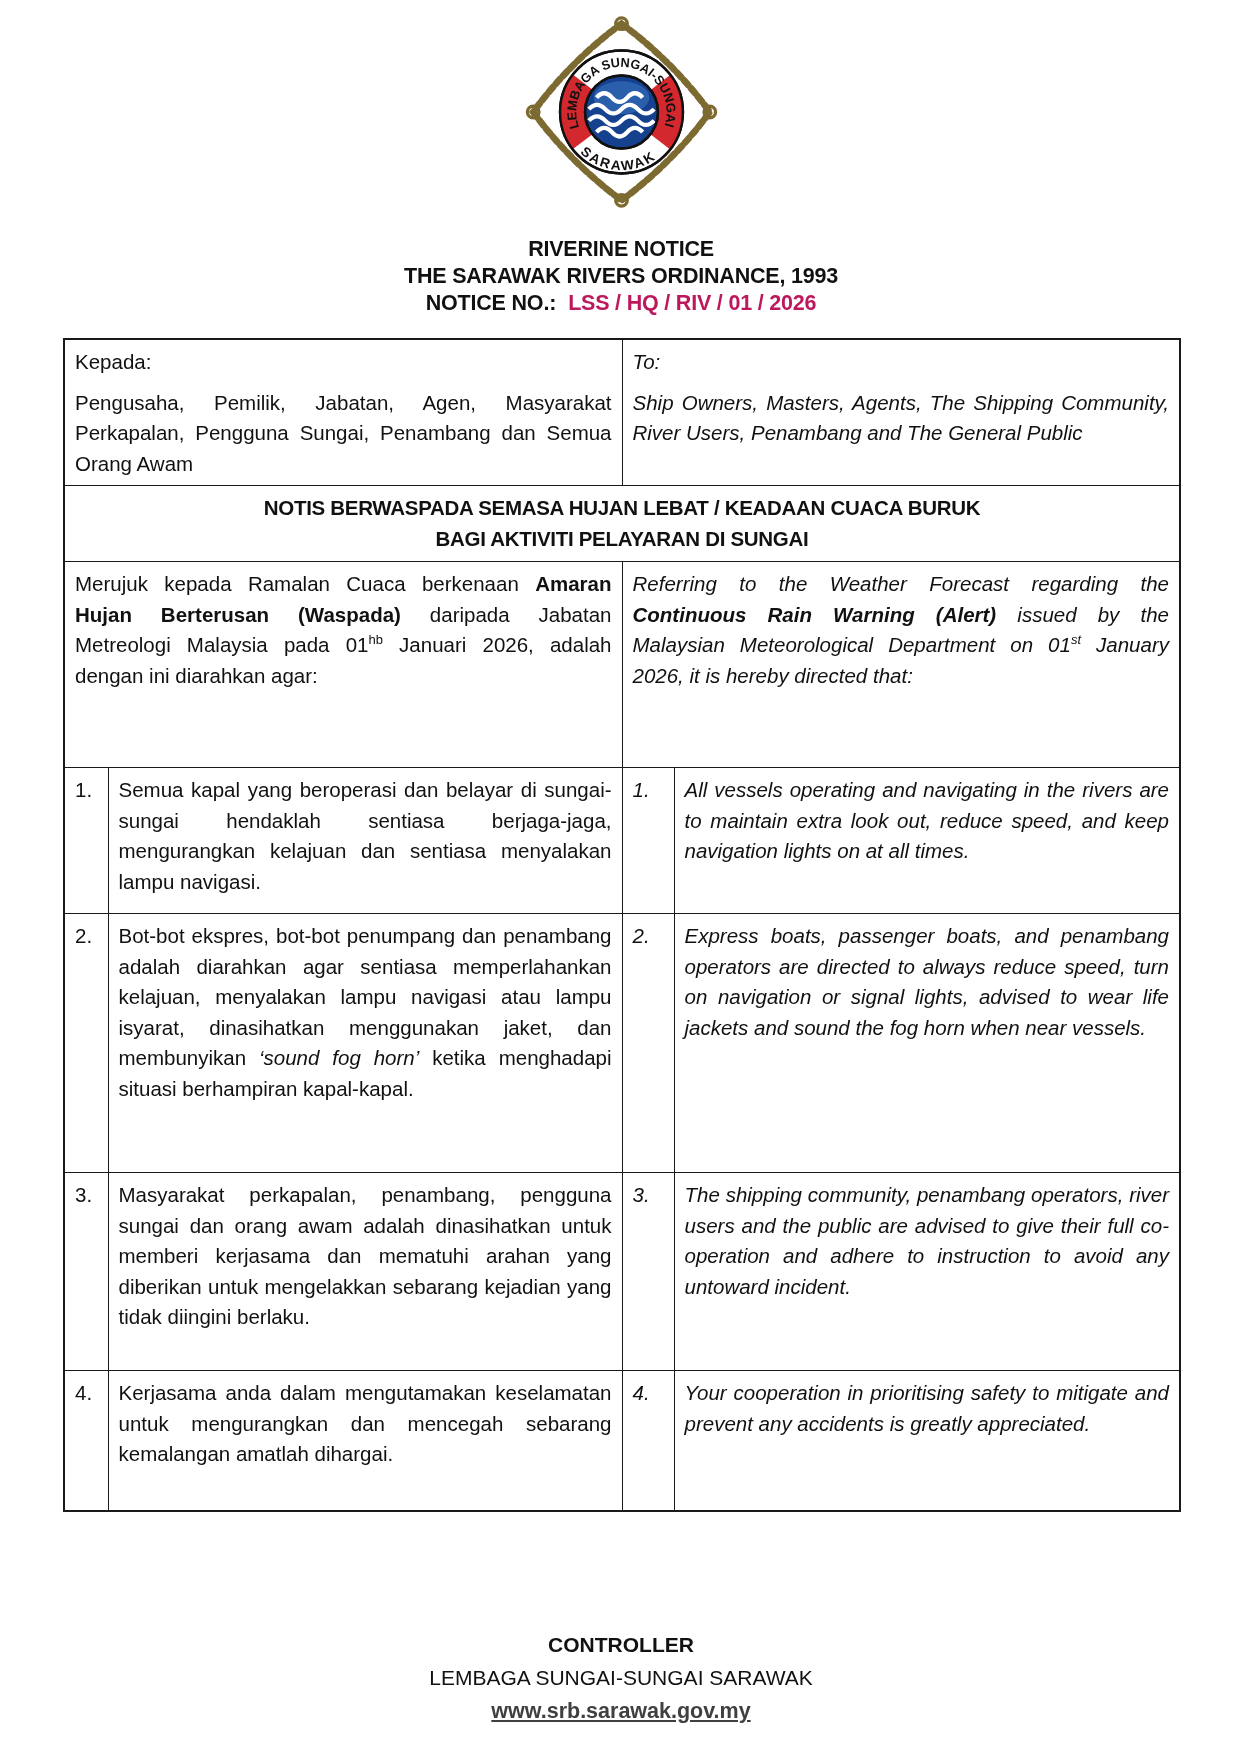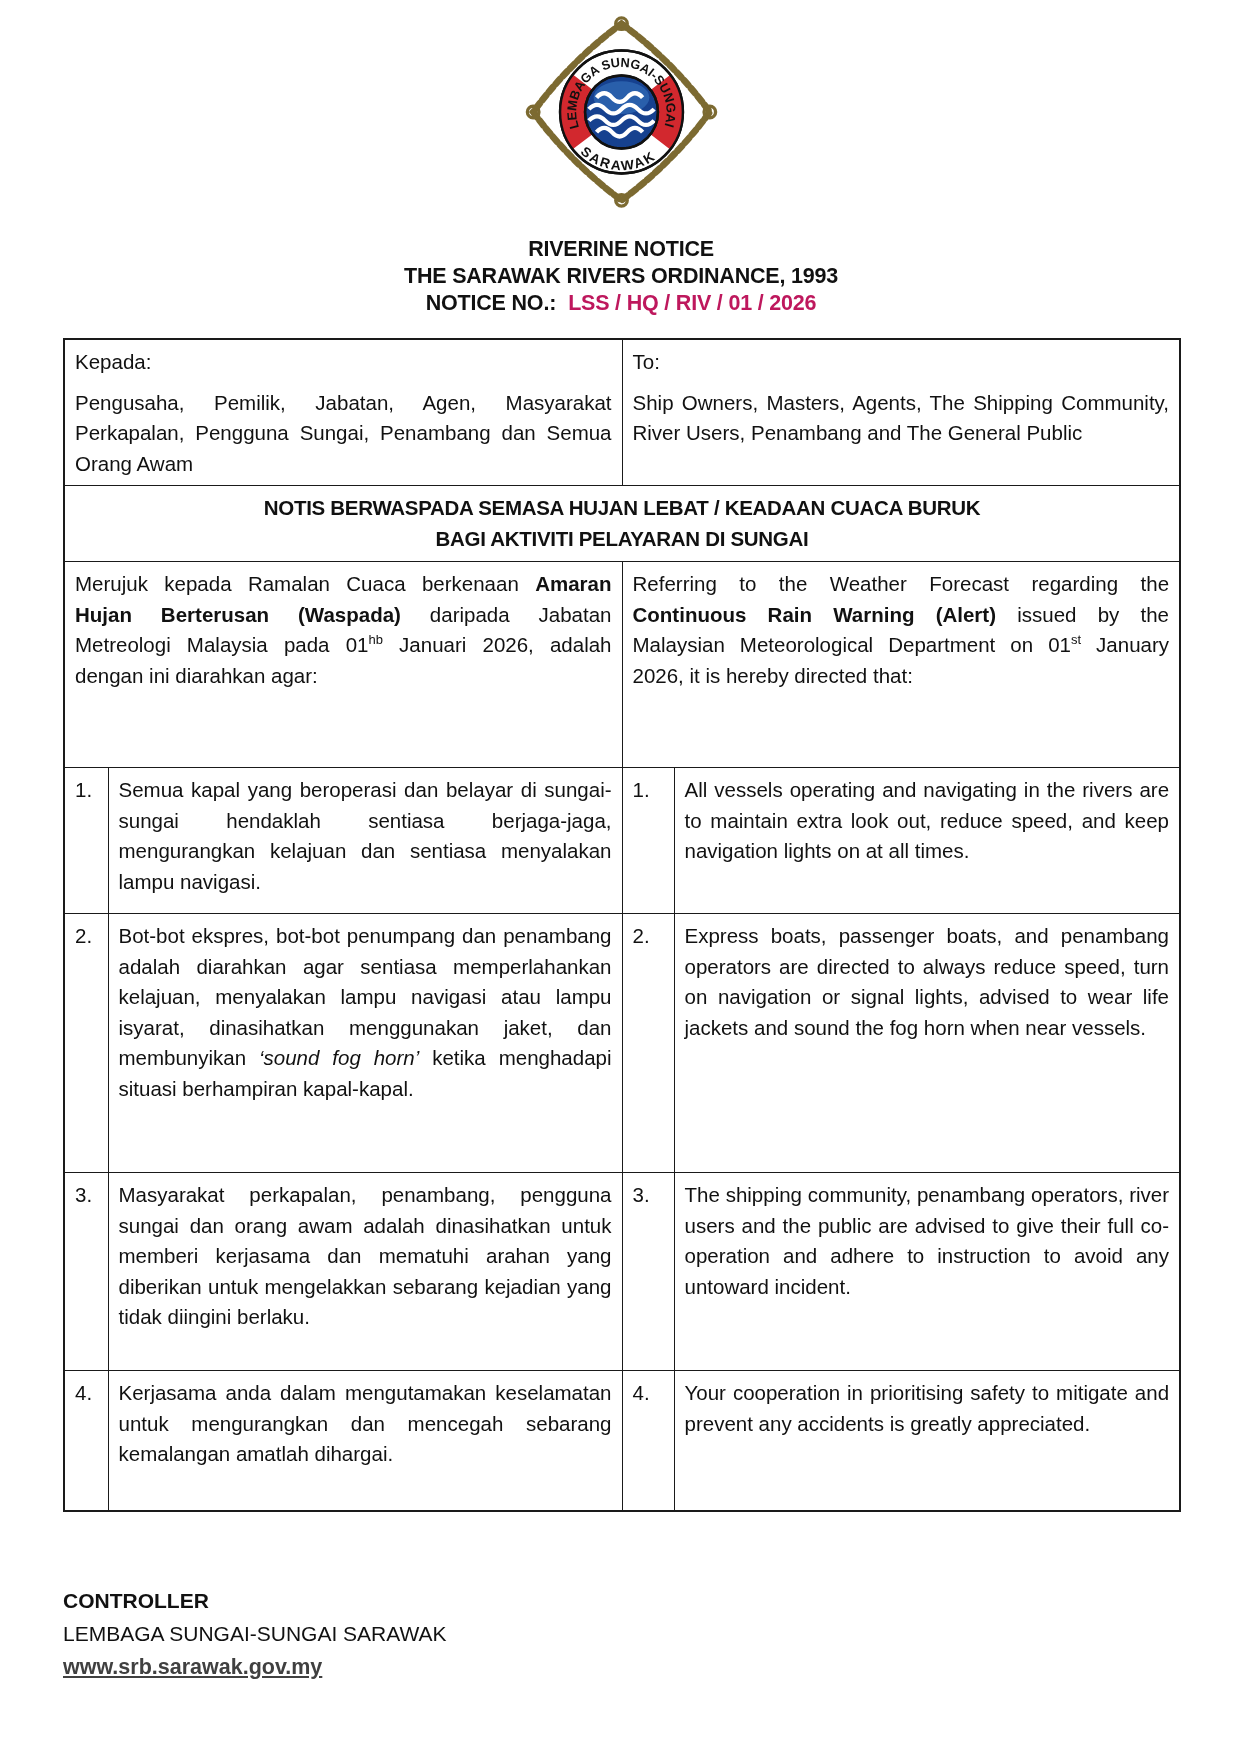--- a/index.html
+++ b/index.html
@@ -12,35 +12,35 @@
   .content{padding:14px 62px 0 63px;}
   .logo-wrap{text-align:center;margin-top:2px;}
   .title-block{text-align:center;margin-top:24px;font-weight:700;
     font-size:21.5px;line-height:27px;letter-spacing:-0.2px;}
   .notice-number{margin-left:12px;}
   table.notice{width:1116px;border-collapse:collapse;margin-top:21px;table-layout:fixed;}
   table.notice{border:2.5px solid #1a1a1a;}
   table.notice td{border:1.8px solid #1a1a1a;vertical-align:top;
     padding:7px 10px 6px 10px;font-size:20.5px;line-height:30.5px;}
   td.num{padding-left:10px;padding-right:2px;}
-  td.en, .en{}
+  td.en, .en{font-style:italic;}
   .just{text-align:justify;}
   .cell-label{margin-bottom:10px;}
   .r-to td{height:108px;}
   .r-head td{height:62px;text-align:center;font-weight:700;font-size:23.5px;
     line-height:32px;padding-top:11px;letter-spacing:-0.3px;}
   .r-intro td{height:192px;}
   .r-i1 td{height:132px;}
   .r-i2 td{height:245px;}
   .r-i3 td{height:184px;}
   .r-i4 td{height:126px;}
   sup{font-size:13px;line-height:0;}
   .b{font-weight:700;}
   .it{font-style:italic;}
-  .footer{margin-top:72px;font-size:21px;line-height:33px;}
+  .footer{text-align:center;margin-top:116px;font-size:21px;line-height:33px;}
   .footer .role{font-weight:700;}
   .footer a{font-weight:700;font-size:21.5px;text-decoration:underline;}
 </style>
 </head>
 <body>
 
 <div class="page">
   <div class="content">
 
     <div class="logo-wrap">

